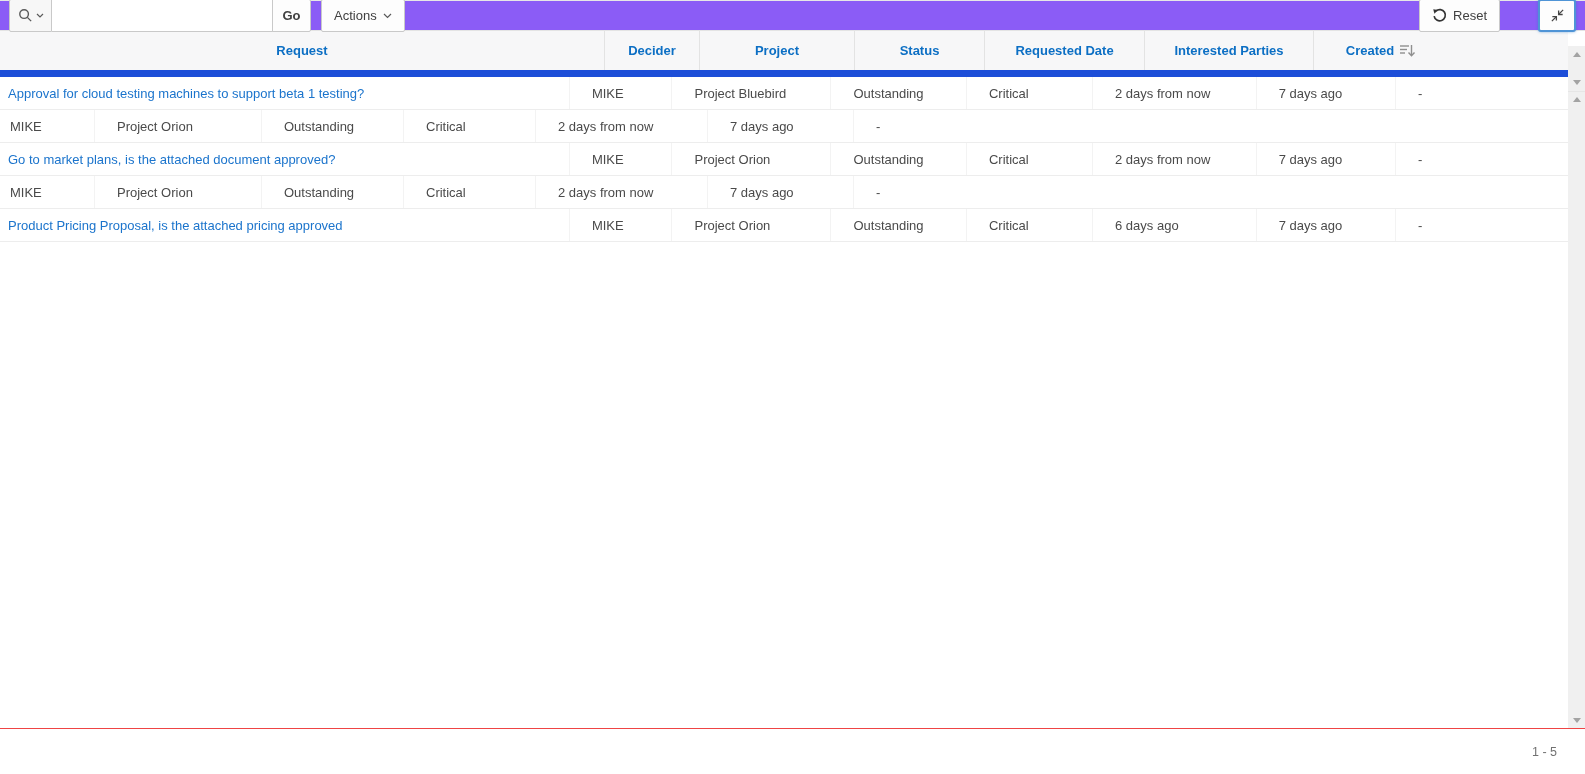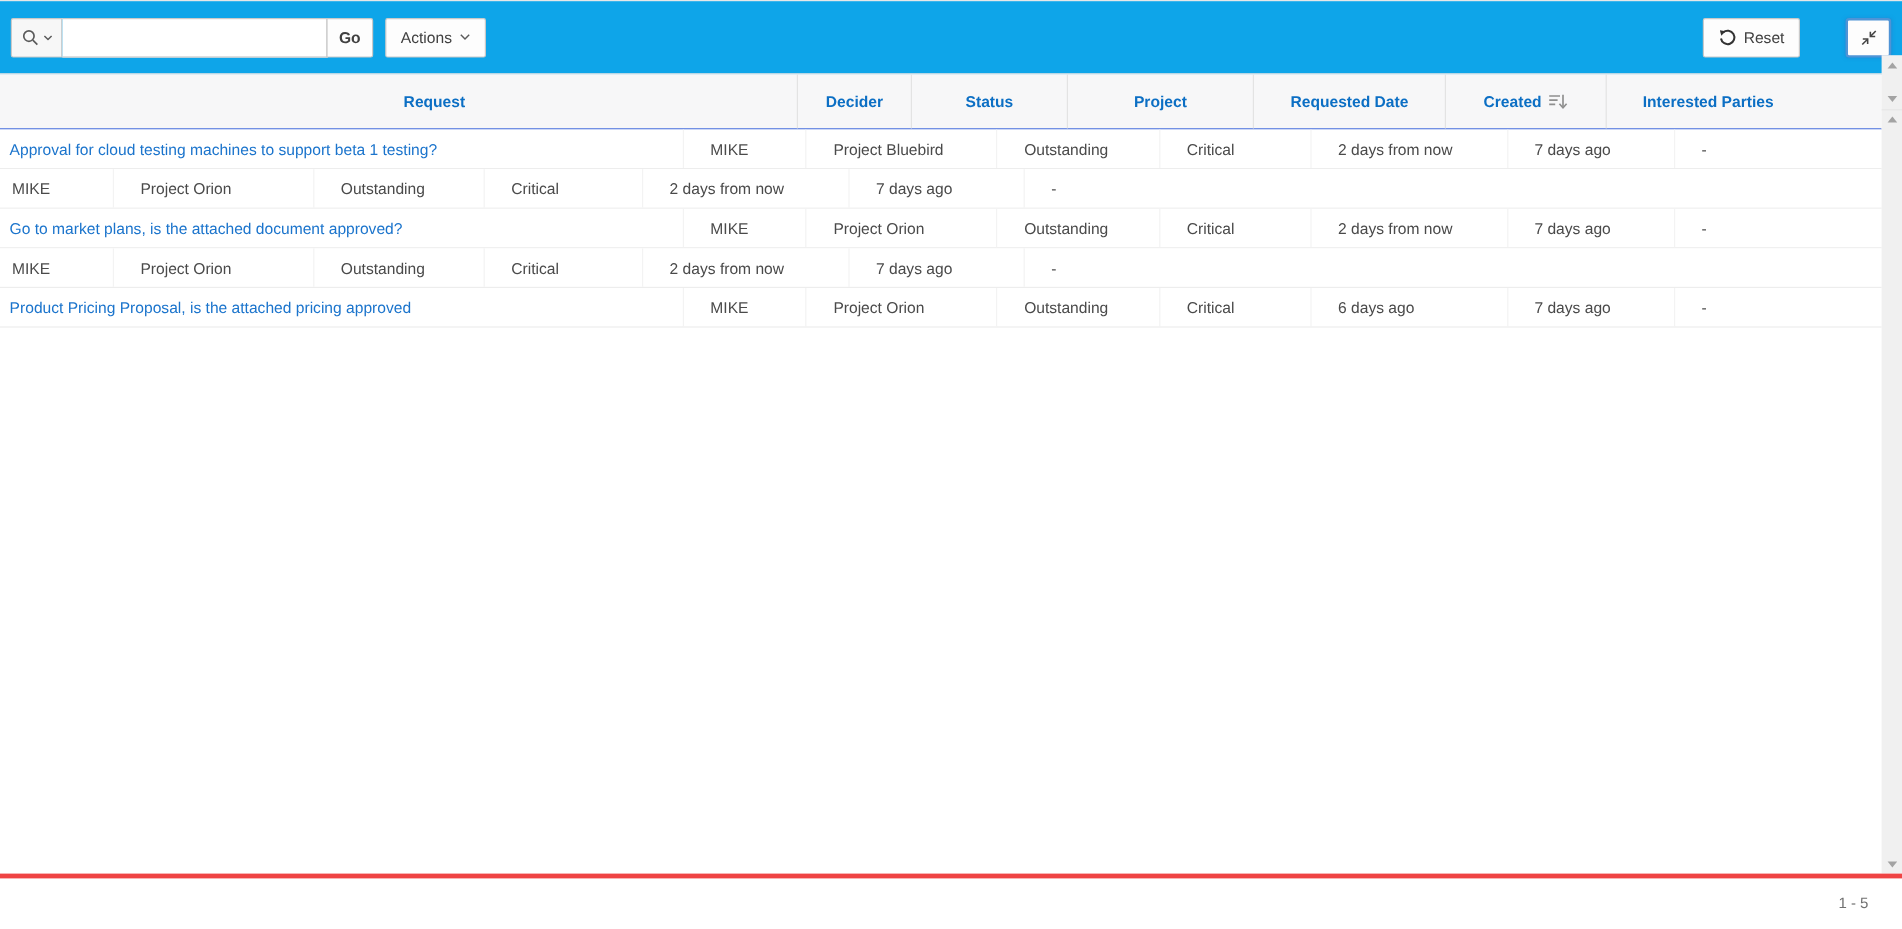--- a/index.html
+++ b/index.html
@@ -5,22 +5,22 @@
   * { margin:0; padding:0; box-sizing:border-box; }
   html,body { width:1585px; height:774px; overflow:hidden; }
   body {
     font-family:"Liberation Sans","DejaVu Sans",sans-serif;
     background:#fff; color:#3b3b3b; font-size:13px;
   }
   .page { position:relative; width:1585px; height:774px; border-top:1px solid #e7e7e7; }
 
   
   .toolbar {
-    height:61px; display:flex; align-items:center;
-    padding:0 9px; border-bottom:1px solid #e4e4e4; background:#0ea5e9;
+    height:30px; display:flex; align-items:center;
+    padding:0 9px; border-bottom:1px solid #e4e4e4; background:#8b5cf6;
   }
   .search-group { display:flex; align-items:stretch; height:33px; }
   .search-drop-btn {
     width:43px; background:#f7f7f7; border:1px solid #c9c9c9; border-radius:2px 0 0 2px;
     display:flex; align-items:center; justify-content:center; gap:3px; cursor:pointer;
   }
   .search-input {
     width:221px; border:1px solid #c9c9c9; border-left:none; border-radius:0;
     padding:0 8px; font-size:13px; font-family:inherit; color:#3b3b3b; outline:none; background:#fff;
   }
@@ -34,21 +34,21 @@
   .toolbar-spacer { flex:1; }
   .reset-btn { margin-right:10px; }
   .collapse-btn {
     width:38px; padding:0; border:2px solid #4f94d6; border-radius:3px;
     box-shadow:0 0 3px rgba(38,122,201,.55);
   }
 
   
   .grid-header {
     display:flex; height:46px; background:#f7f7f8;
-    border-bottom:1px solid #1d4ed8; width:1568px;justify-content:center;
+    border-bottom:7px solid #1d4ed8; width:1568px;
   }
   .hcell {
     display:flex; align-items:center; justify-content:center; gap:5px;
     border-right:1px solid #e3e3e3; font-weight:bold; color:#0c6fc4;
     font-size:13px; cursor:pointer; overflow:hidden; white-space:nowrap;
   }
   .hcell:last-child { border-right:none; }
 
   
   .grid-body { width:1568px; background:#fff; }
@@ -69,21 +69,21 @@
   }
   .vscroll .hdr-sb { height:46px; position:relative; border-bottom:1px solid #e6e6e6; }
   .vscroll .body-sb { flex:1; position:relative; }
   .sb-arrow { position:absolute; left:50%; transform:translateX(-50%); width:0; height:0; }
   .sb-up   { border-left:4px solid transparent; border-right:4px solid transparent; border-bottom:5px solid #a3a3a3; }
   .sb-down { border-left:4px solid transparent; border-right:4px solid transparent; border-top:5px solid #a3a3a3; }
 
   
   .footer {
     position:absolute; left:0; right:0; bottom:0; height:46px;
-    border-top:4px solid #ef4444; background:#fff;
+    border-top:1px solid #ef4444; background:#fff;
     display:flex; align-items:center; justify-content:flex-end; padding-right:28px;
   }
   .pagination { color:#717171; font-size:12.5px; }
 
   .icon { display:inline-flex; align-items:center; justify-content:center; }
 </style>
 </head>
 <body>
 
 <div class="page">
@@ -136,44 +136,44 @@
     </button>
   </div>
 
   <div class="grid-header" id="grid-header">
       <div class="hcell" style="width: 605px;">
         <span>Request</span>
       </div>
       <div class="hcell" style="width: 95px;">
         <span>Decider</span>
       </div>
+      <div class="hcell" style="width: 155px;">
+        <span>Project</span>
+      </div>
       <div class="hcell" style="width: 130px;">
         <span>Status</span>
       </div>
-      <div class="hcell" style="width: 155px;">
-        <span>Project</span>
-      </div>
       <div class="hcell" style="width: 160px;">
         <span>Requested Date</span>
+      </div>
+      <div class="hcell" style="width: 169px;">
+        <span>Interested Parties</span>
       </div>
       <div class="hcell" style="width: 134px;">
         <span>Created</span>
         <span class="icon">
           <svg width="17" height="15" viewBox="0 0 17 15">
             <line x1="1" y1="3" x2="10" y2="3" stroke="#8f8f8f" stroke-width="1.4"></line>
             <line x1="1" y1="6.5" x2="8" y2="6.5" stroke="#8f8f8f" stroke-width="1.4"></line>
             <line x1="1" y1="10" x2="6" y2="10" stroke="#8f8f8f" stroke-width="1.4"></line>
             <line x1="12.5" y1="2" x2="12.5" y2="12" stroke="#8f8f8f" stroke-width="1.4"></line>
             <polyline points="9.5,9.5 12.5,12.8 15.5,9.5" fill="none" stroke="#8f8f8f" stroke-width="1.4"></polyline>
           </svg>
         </span>
       </div>
-      <div class="hcell" style="width: 169px;">
-        <span>Interested Parties</span>
-      </div>
     </div>
 
   <div class="grid-body" id="grid-body">
       <div class="grid-row">
         <div class="cell first" style="width: 605px;">
           <a href="#" class="request-link">Approval for cloud testing machines to support beta 1 testing?</a>
         </div>
         <div class="cell" style="width: 95px;">MIKE</div>
         <div class="cell" style="width: 155px;">Project Bluebird</div>
         <div class="cell" style="width: 130px;">Outstanding</div>

